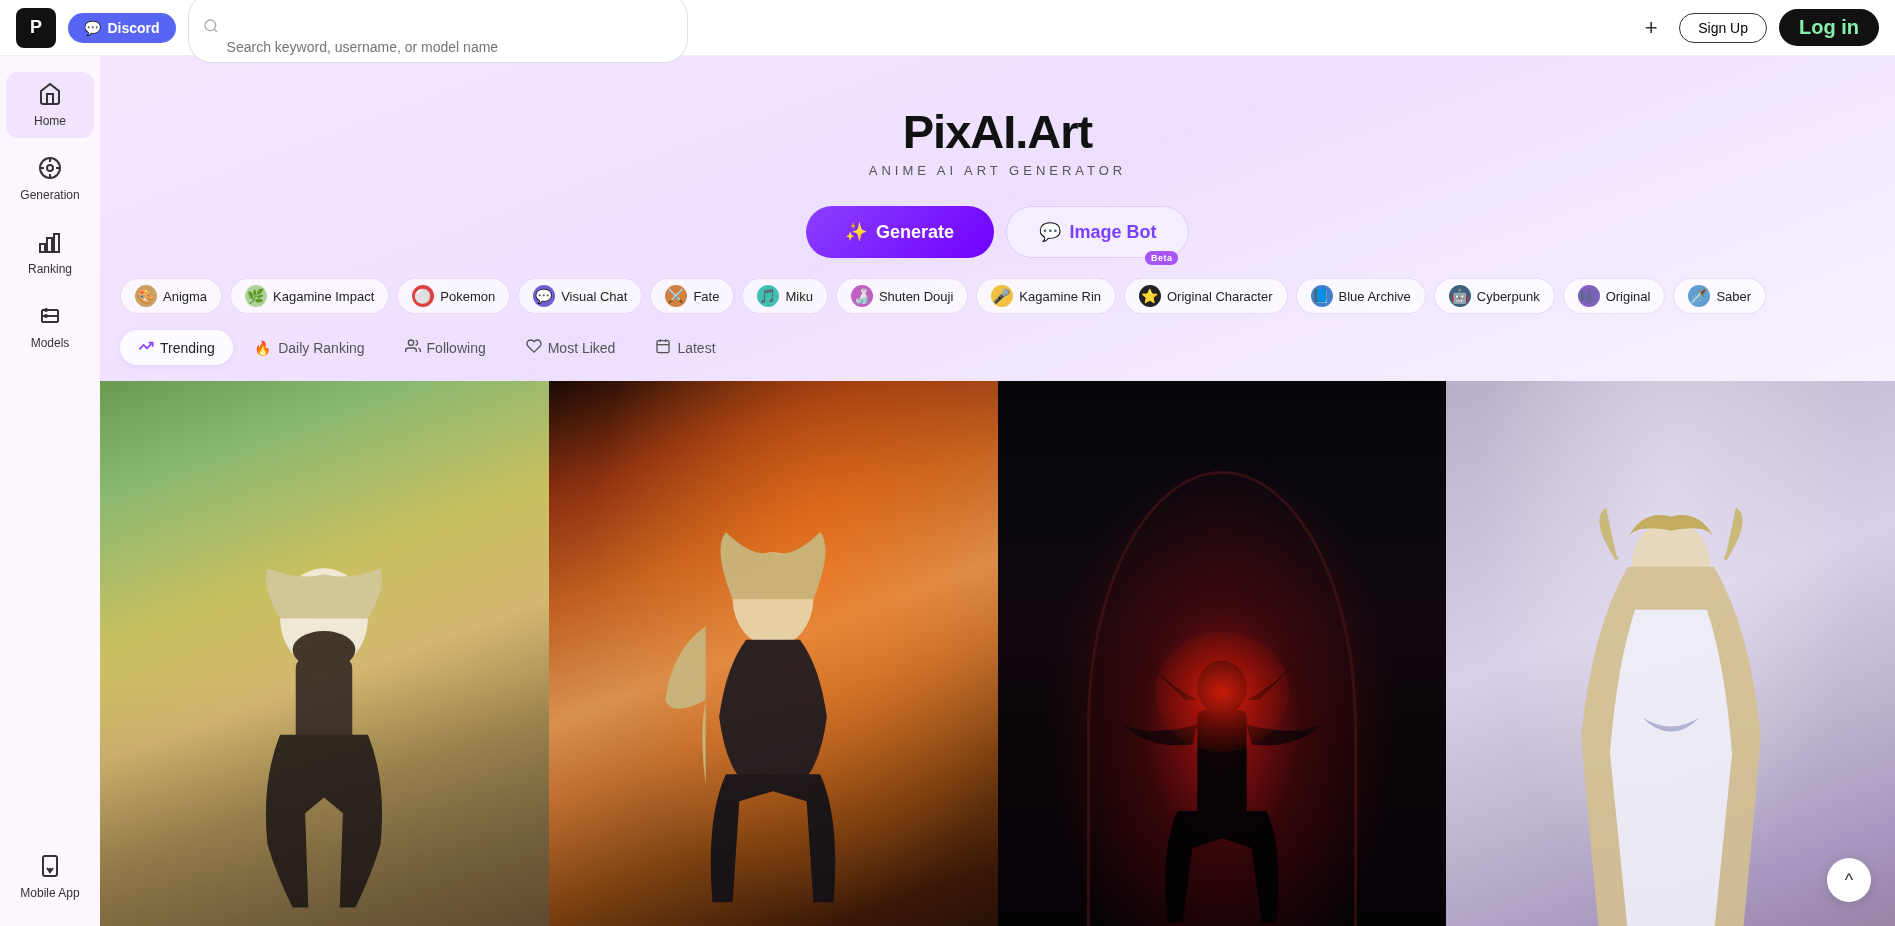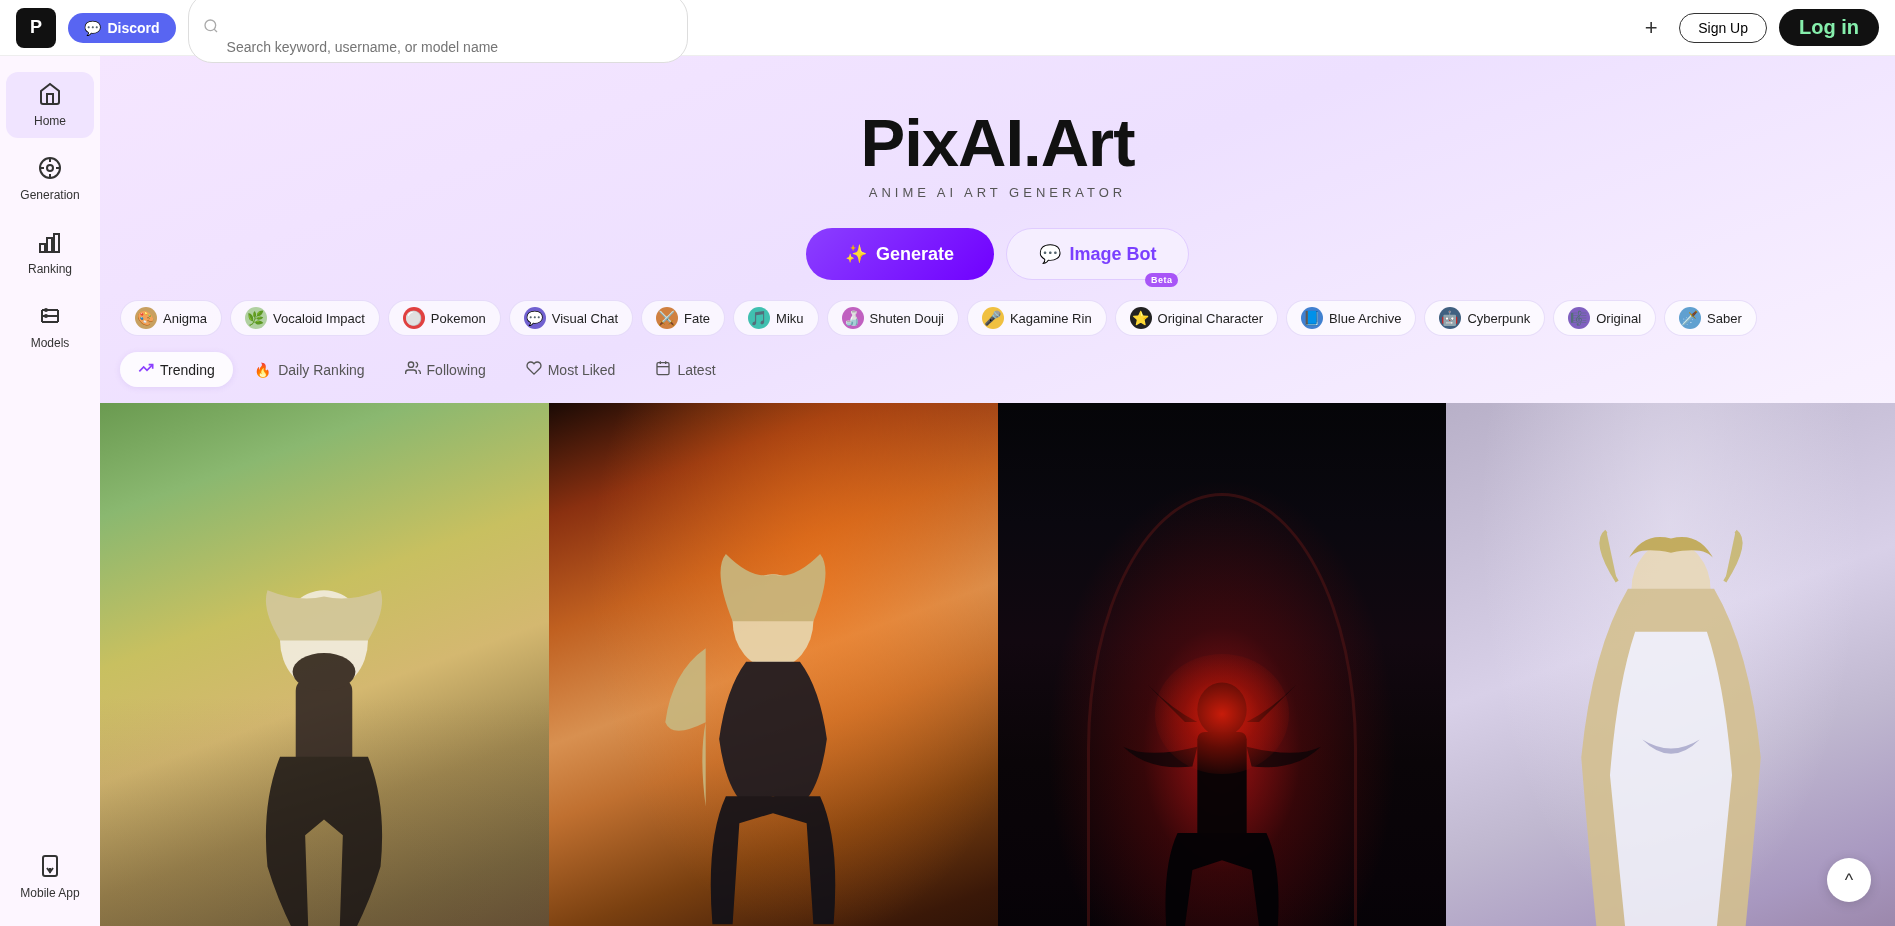--- a/index.html
+++ b/index.html
@@ -138,21 +138,21 @@
       min-height: calc(100vh - 56px);
       background: linear-gradient(160deg, #f5e6ff 0%, #ede0ff 30%, #f8f0ff 60%, #fff 100%);
     }
 
     
     .hero {
       text-align: center;
       padding: 48px 20px 28px;
     }
     .hero-title {
-      font-size: 67px;
+      font-size: 47px;
       font-weight: 800;
       color: #111;
       letter-spacing: -1px;
     }
     .hero-subtitle {
       font-size: 13px;
       letter-spacing: 4px;
       color: #555;
       margin-top: 4px;
       font-weight: 500;
@@ -463,21 +463,21 @@
     </button>
   </div>
 
   <div class="model-tags">
     <div class="model-tag">
       <div class="model-tag-icon" style="background:#c8a060;">🎨</div>
       <span>Anigma</span>
     </div>
     <div class="model-tag">
       <div class="model-tag-icon" style="background:#b0d0a0;">🌿</div>
-      <span>Vocaloid Impact</span>
+      <span>Kagamine Impact</span>
     </div>
     <div class="model-tag">
       <div class="model-tag-icon" style="background:#e04040;">⚪</div>
       <span>Pokemon</span>
     </div>
     <div class="model-tag">
       <div class="model-tag-icon" style="background:#7060d0;">💬</div>
       <span>Visual Chat</span>
     </div>
     <div class="model-tag">

